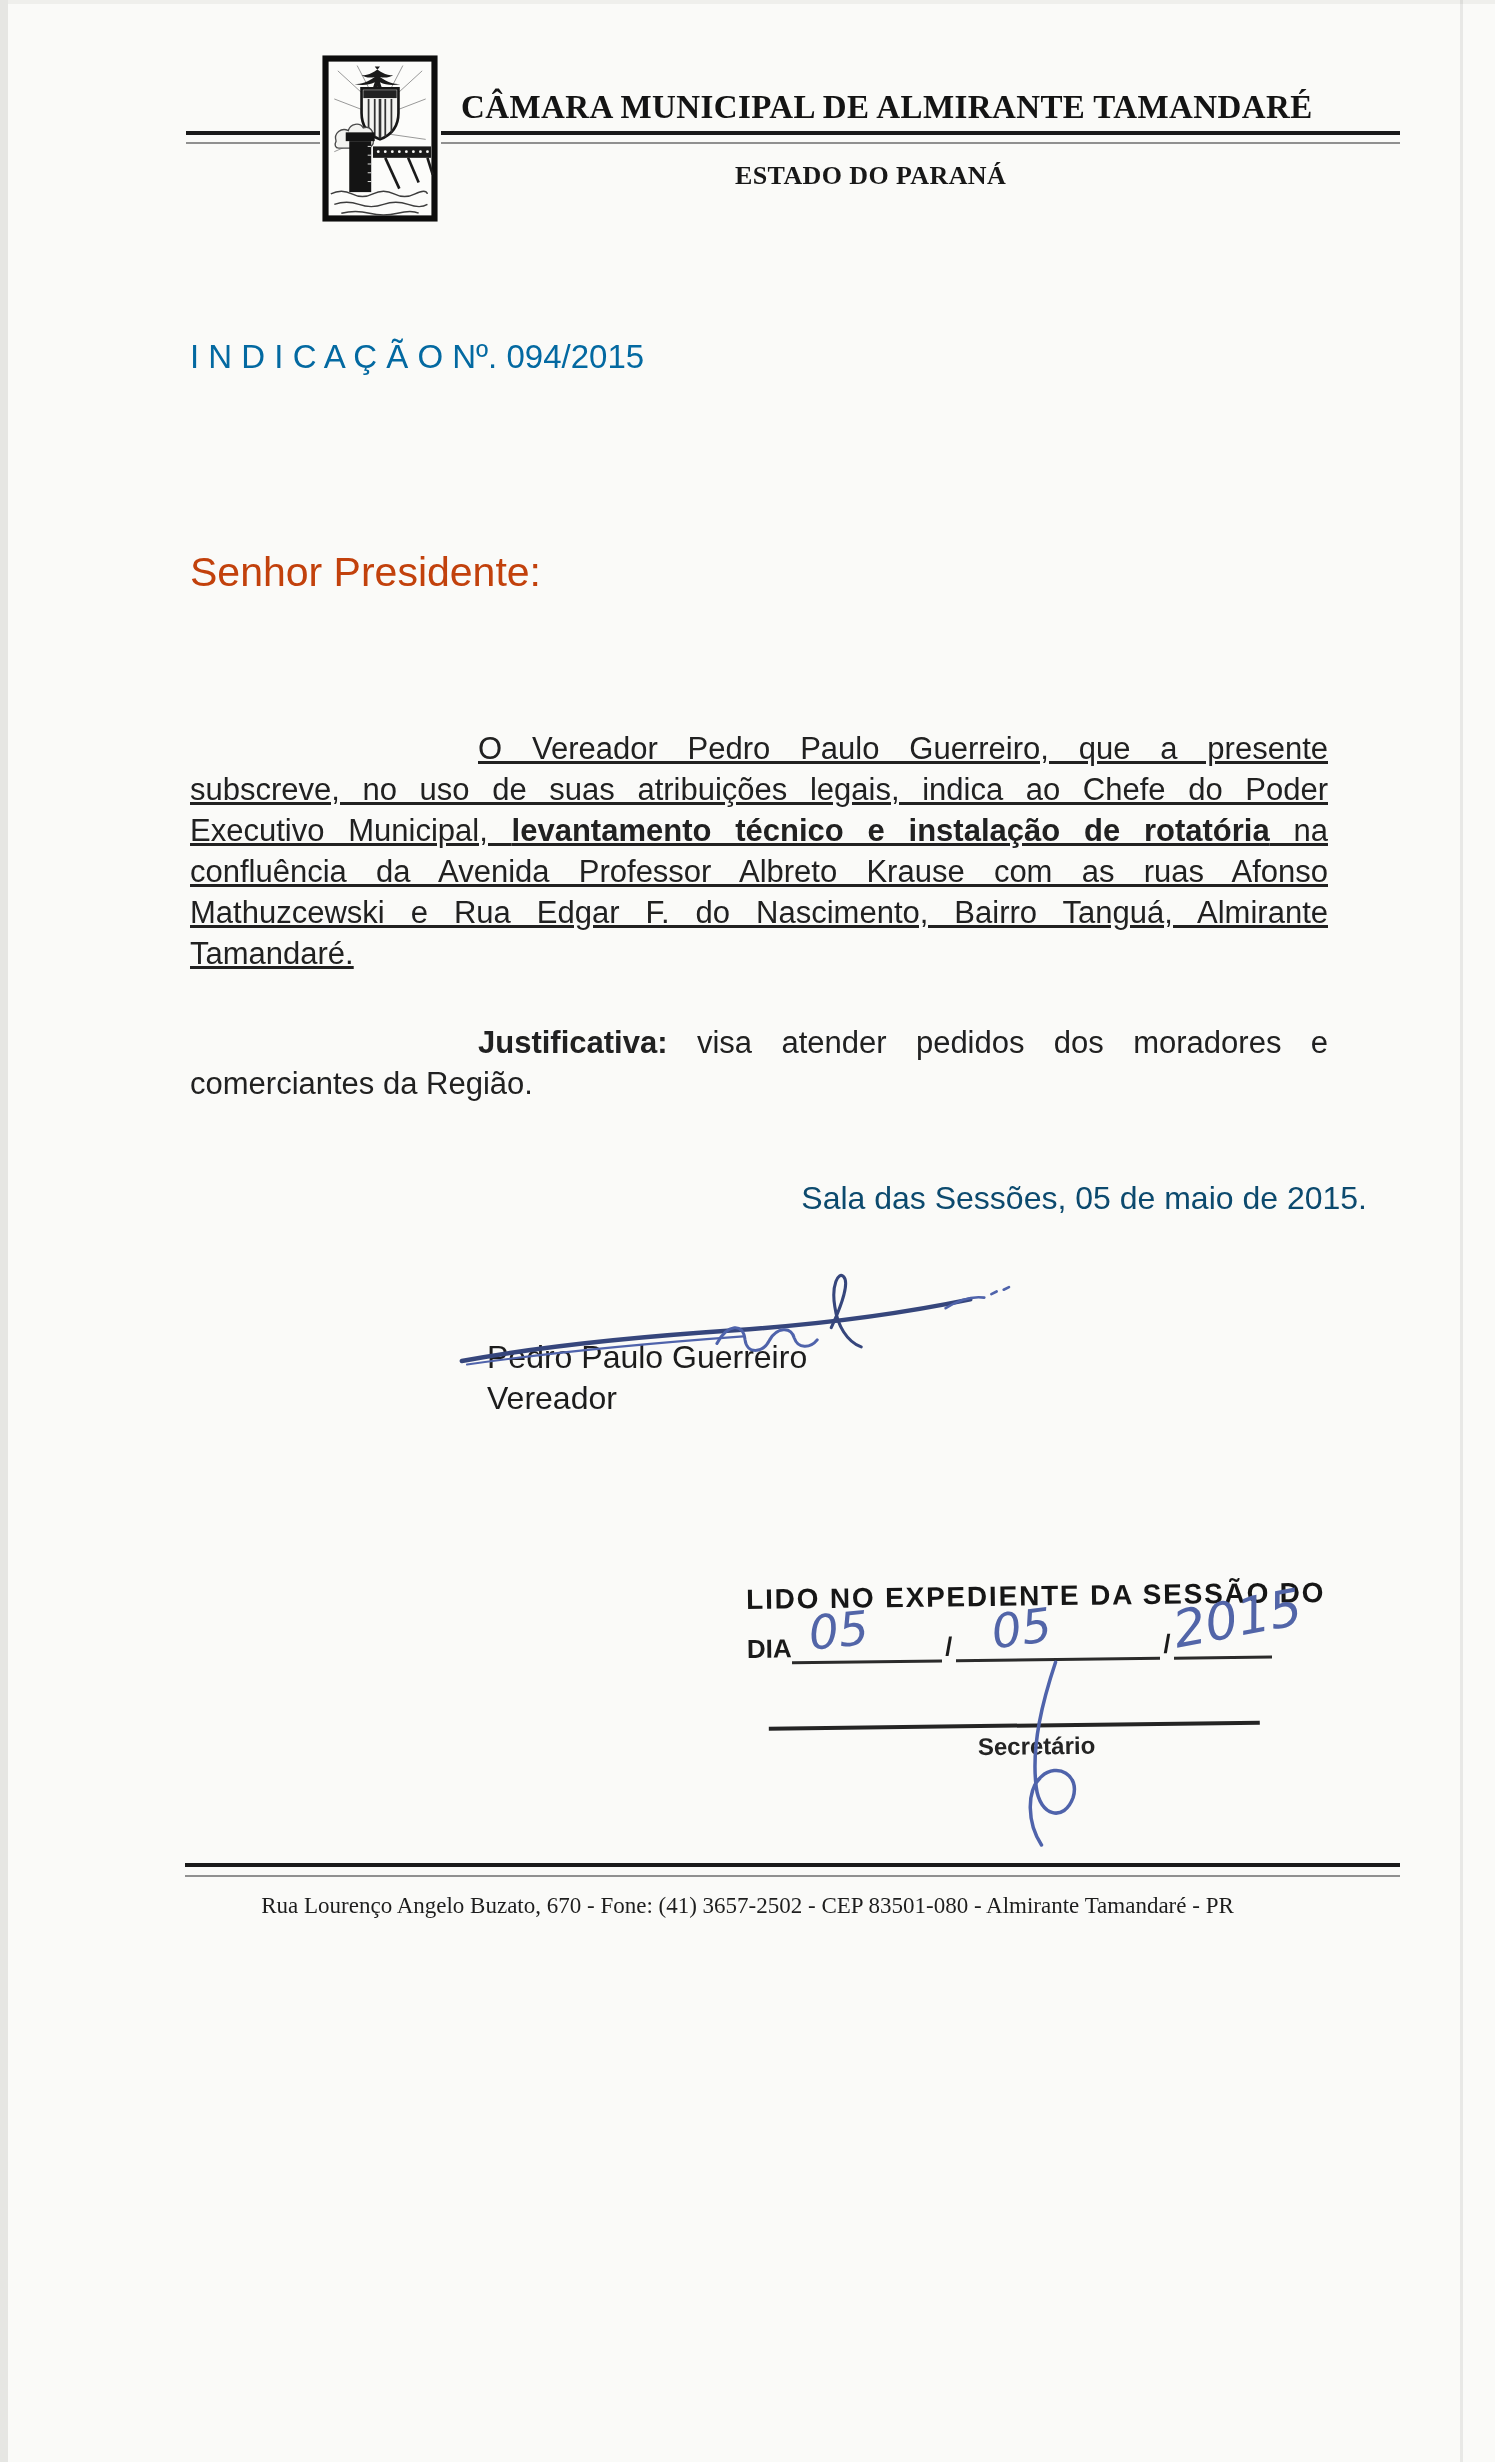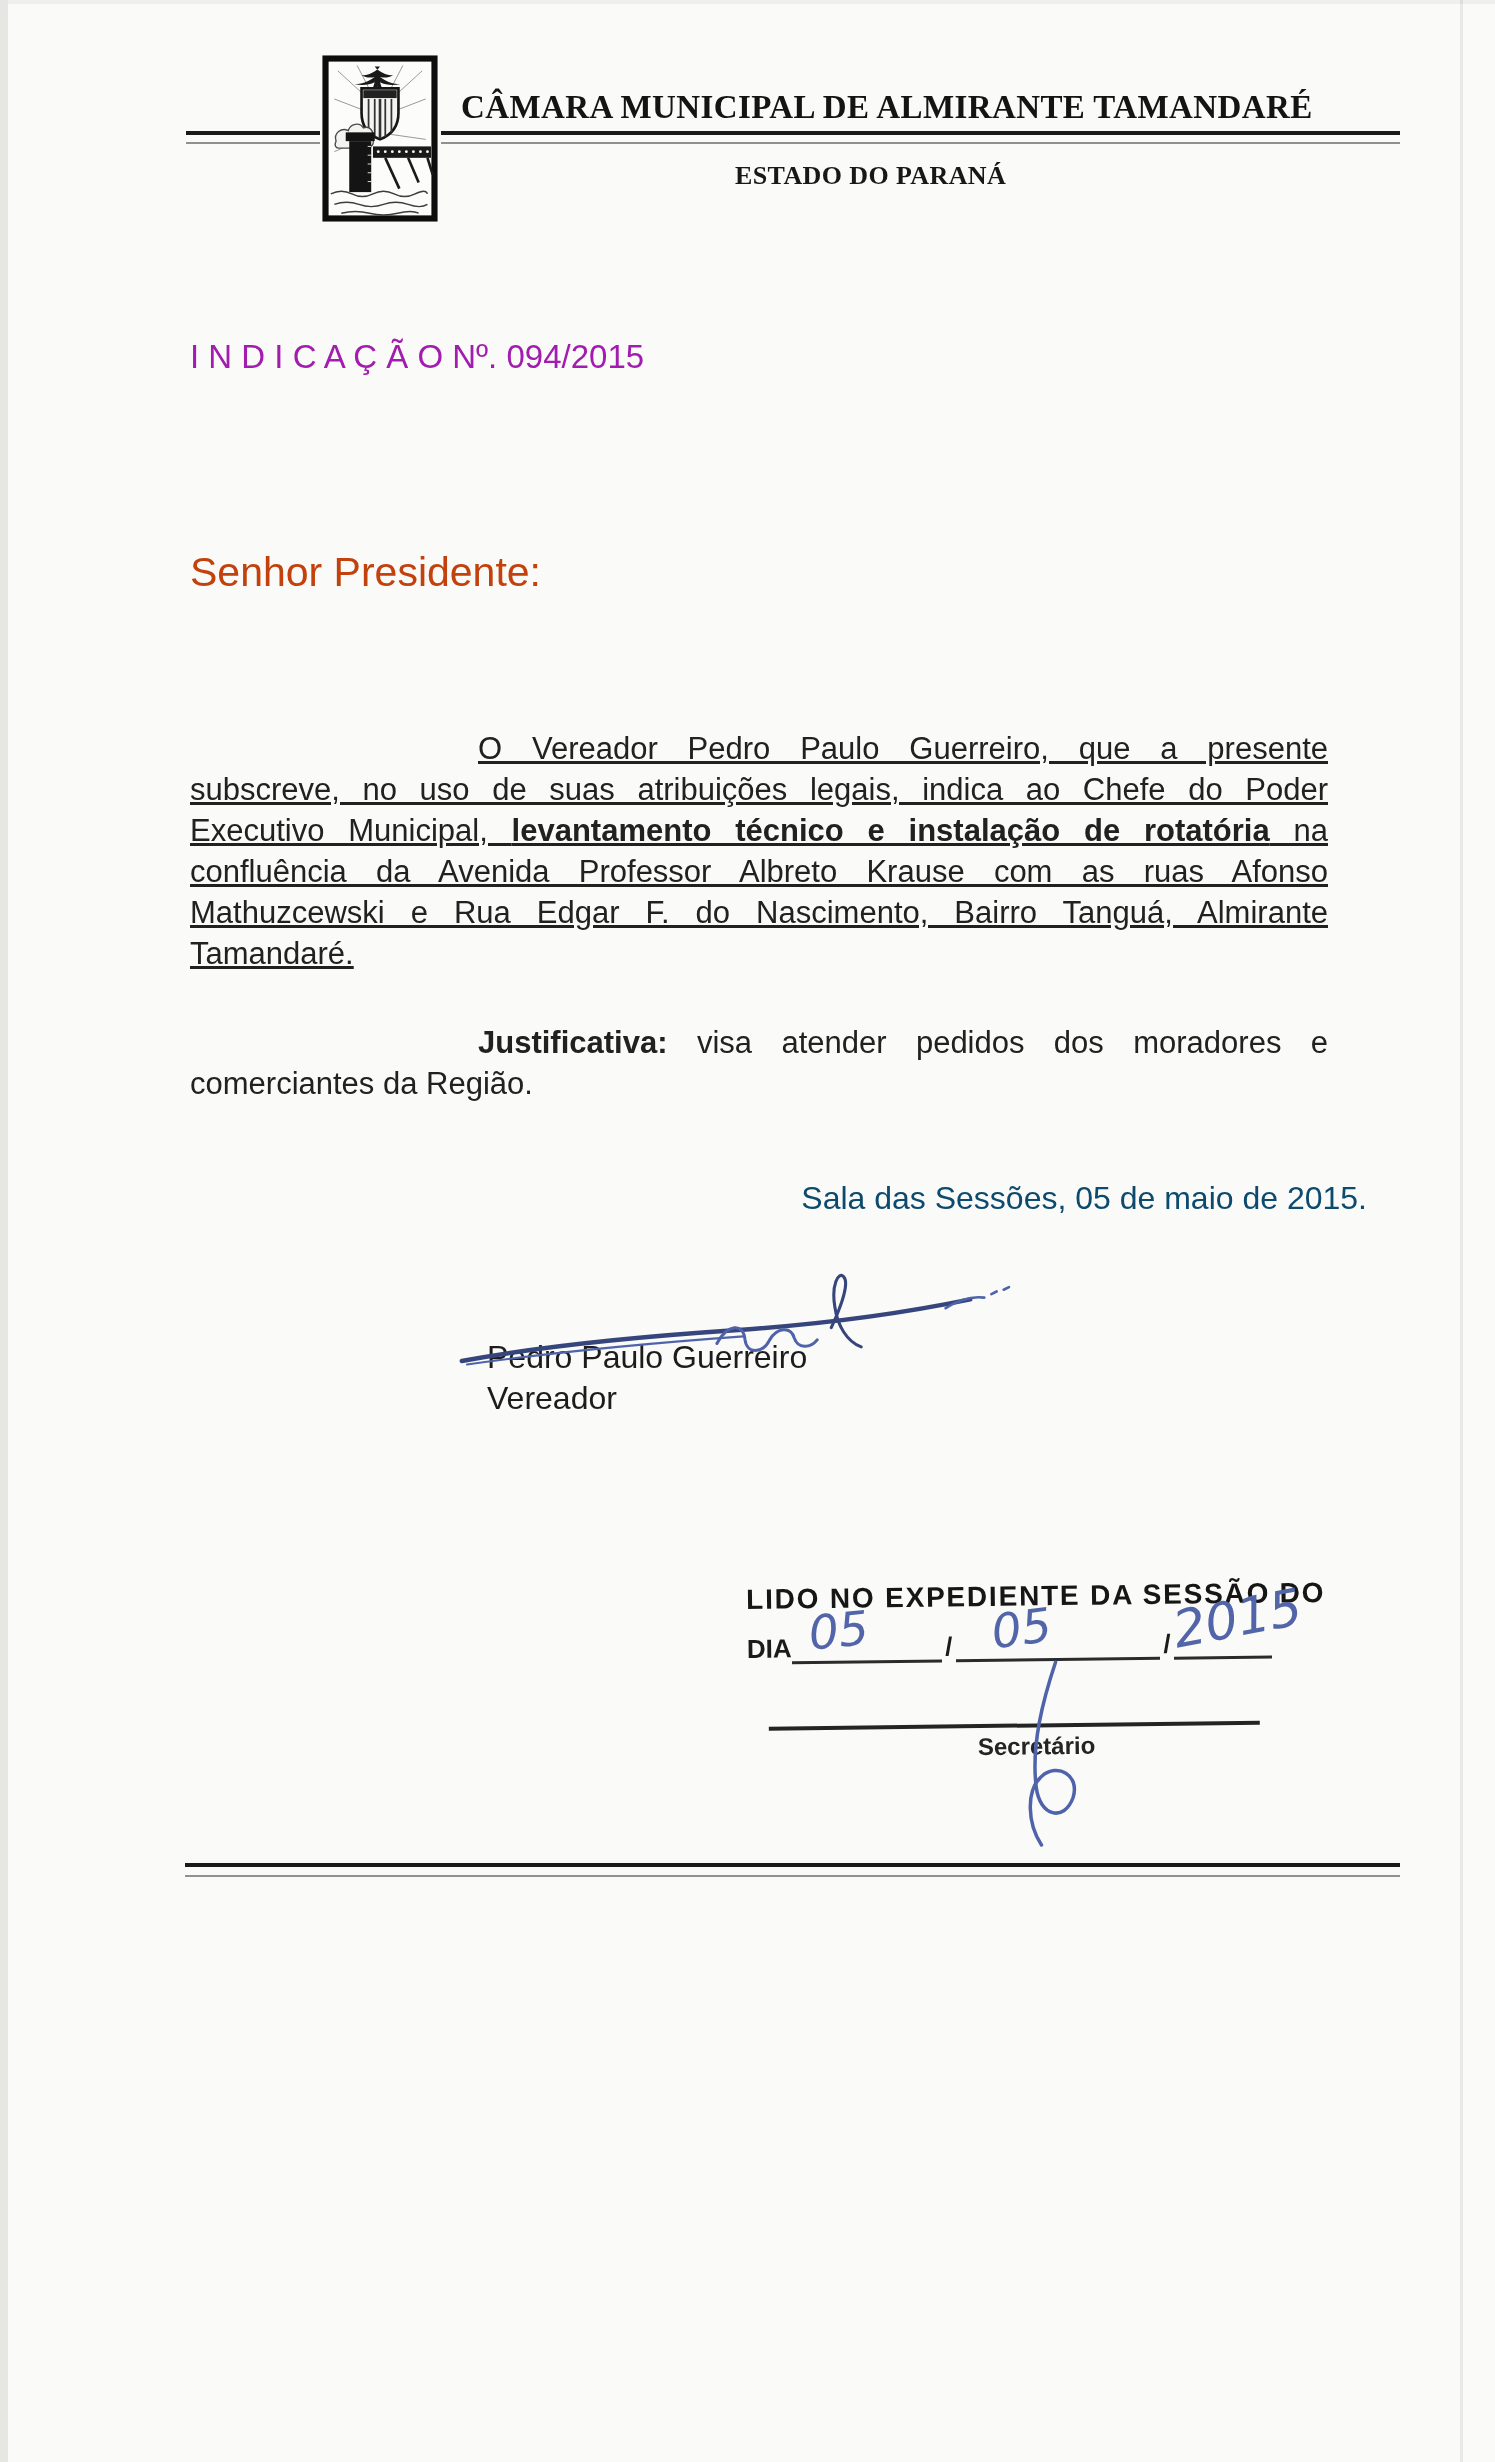--- a/index.html
+++ b/index.html
@@ -27,21 +27,21 @@
   }
   .state-line{
     position:absolute;left:735px;top:161px;
     font-family:"Liberation Serif", serif;font-weight:700;
     font-size:26px;letter-spacing:0.4px;color:#181818;white-space:nowrap;
   }
   .rule{position:absolute;height:3.5px;background:#1a1a1a;}
   .rule.light{height:1.8px;background:#909090;}
 
   
-  .doc-title{position:absolute;left:190px;top:338px;font-size:33px;color:#a21caf;white-space:nowrap;}
+  .doc-title{position:absolute;left:190px;top:338px;font-size:33px;color:#0369a1;white-space:nowrap;}
   .salutation{position:absolute;left:190px;top:549px;font-size:41px;color:#c2410c;white-space:nowrap;}
 
   
   .para{position:absolute;left:190px;width:1138px;font-size:31px;line-height:41px;color:#212121;}
   .para-body{top:728px;text-decoration:underline;}
   .para-justif{top:1022px;}
   .pline{text-align:justify;text-align-last:justify;}
   .pline.pline-last{text-align-last:left;}
   .pline.pline-indent{text-indent:288px;}
 
@@ -193,15 +193,16 @@
     <span class="hw hw-year">2015</span>
     <div class="sec-rule"></div>
     <div class="sec-label">Secretário</div>
   </div>
   <svg class="sec-ink" viewBox="0 0 120 230" fill="none" stroke-linecap="round">
     <path d="M72,6 C58,48 44,100 50,148 C54,182 82,188 92,160 C100,134 74,120 56,136 C38,152 40,190 56,214" stroke="#4f63ab" stroke-width="4"></path>
   </svg>
 
   <div class="rule" style="left:185px;top:1863px;width:1215px;"></div>
   <div class="rule light" style="left:185px;top:1875px;width:1215px;"></div>
+  <div class="footer-address">Rua Lourenço Angelo Buzato, 670 - Fone: (41) 3657-2502 - CEP 83501-080 - Almirante Tamandaré - PR</div>
 
 </div>
 
 
 </body></html>

